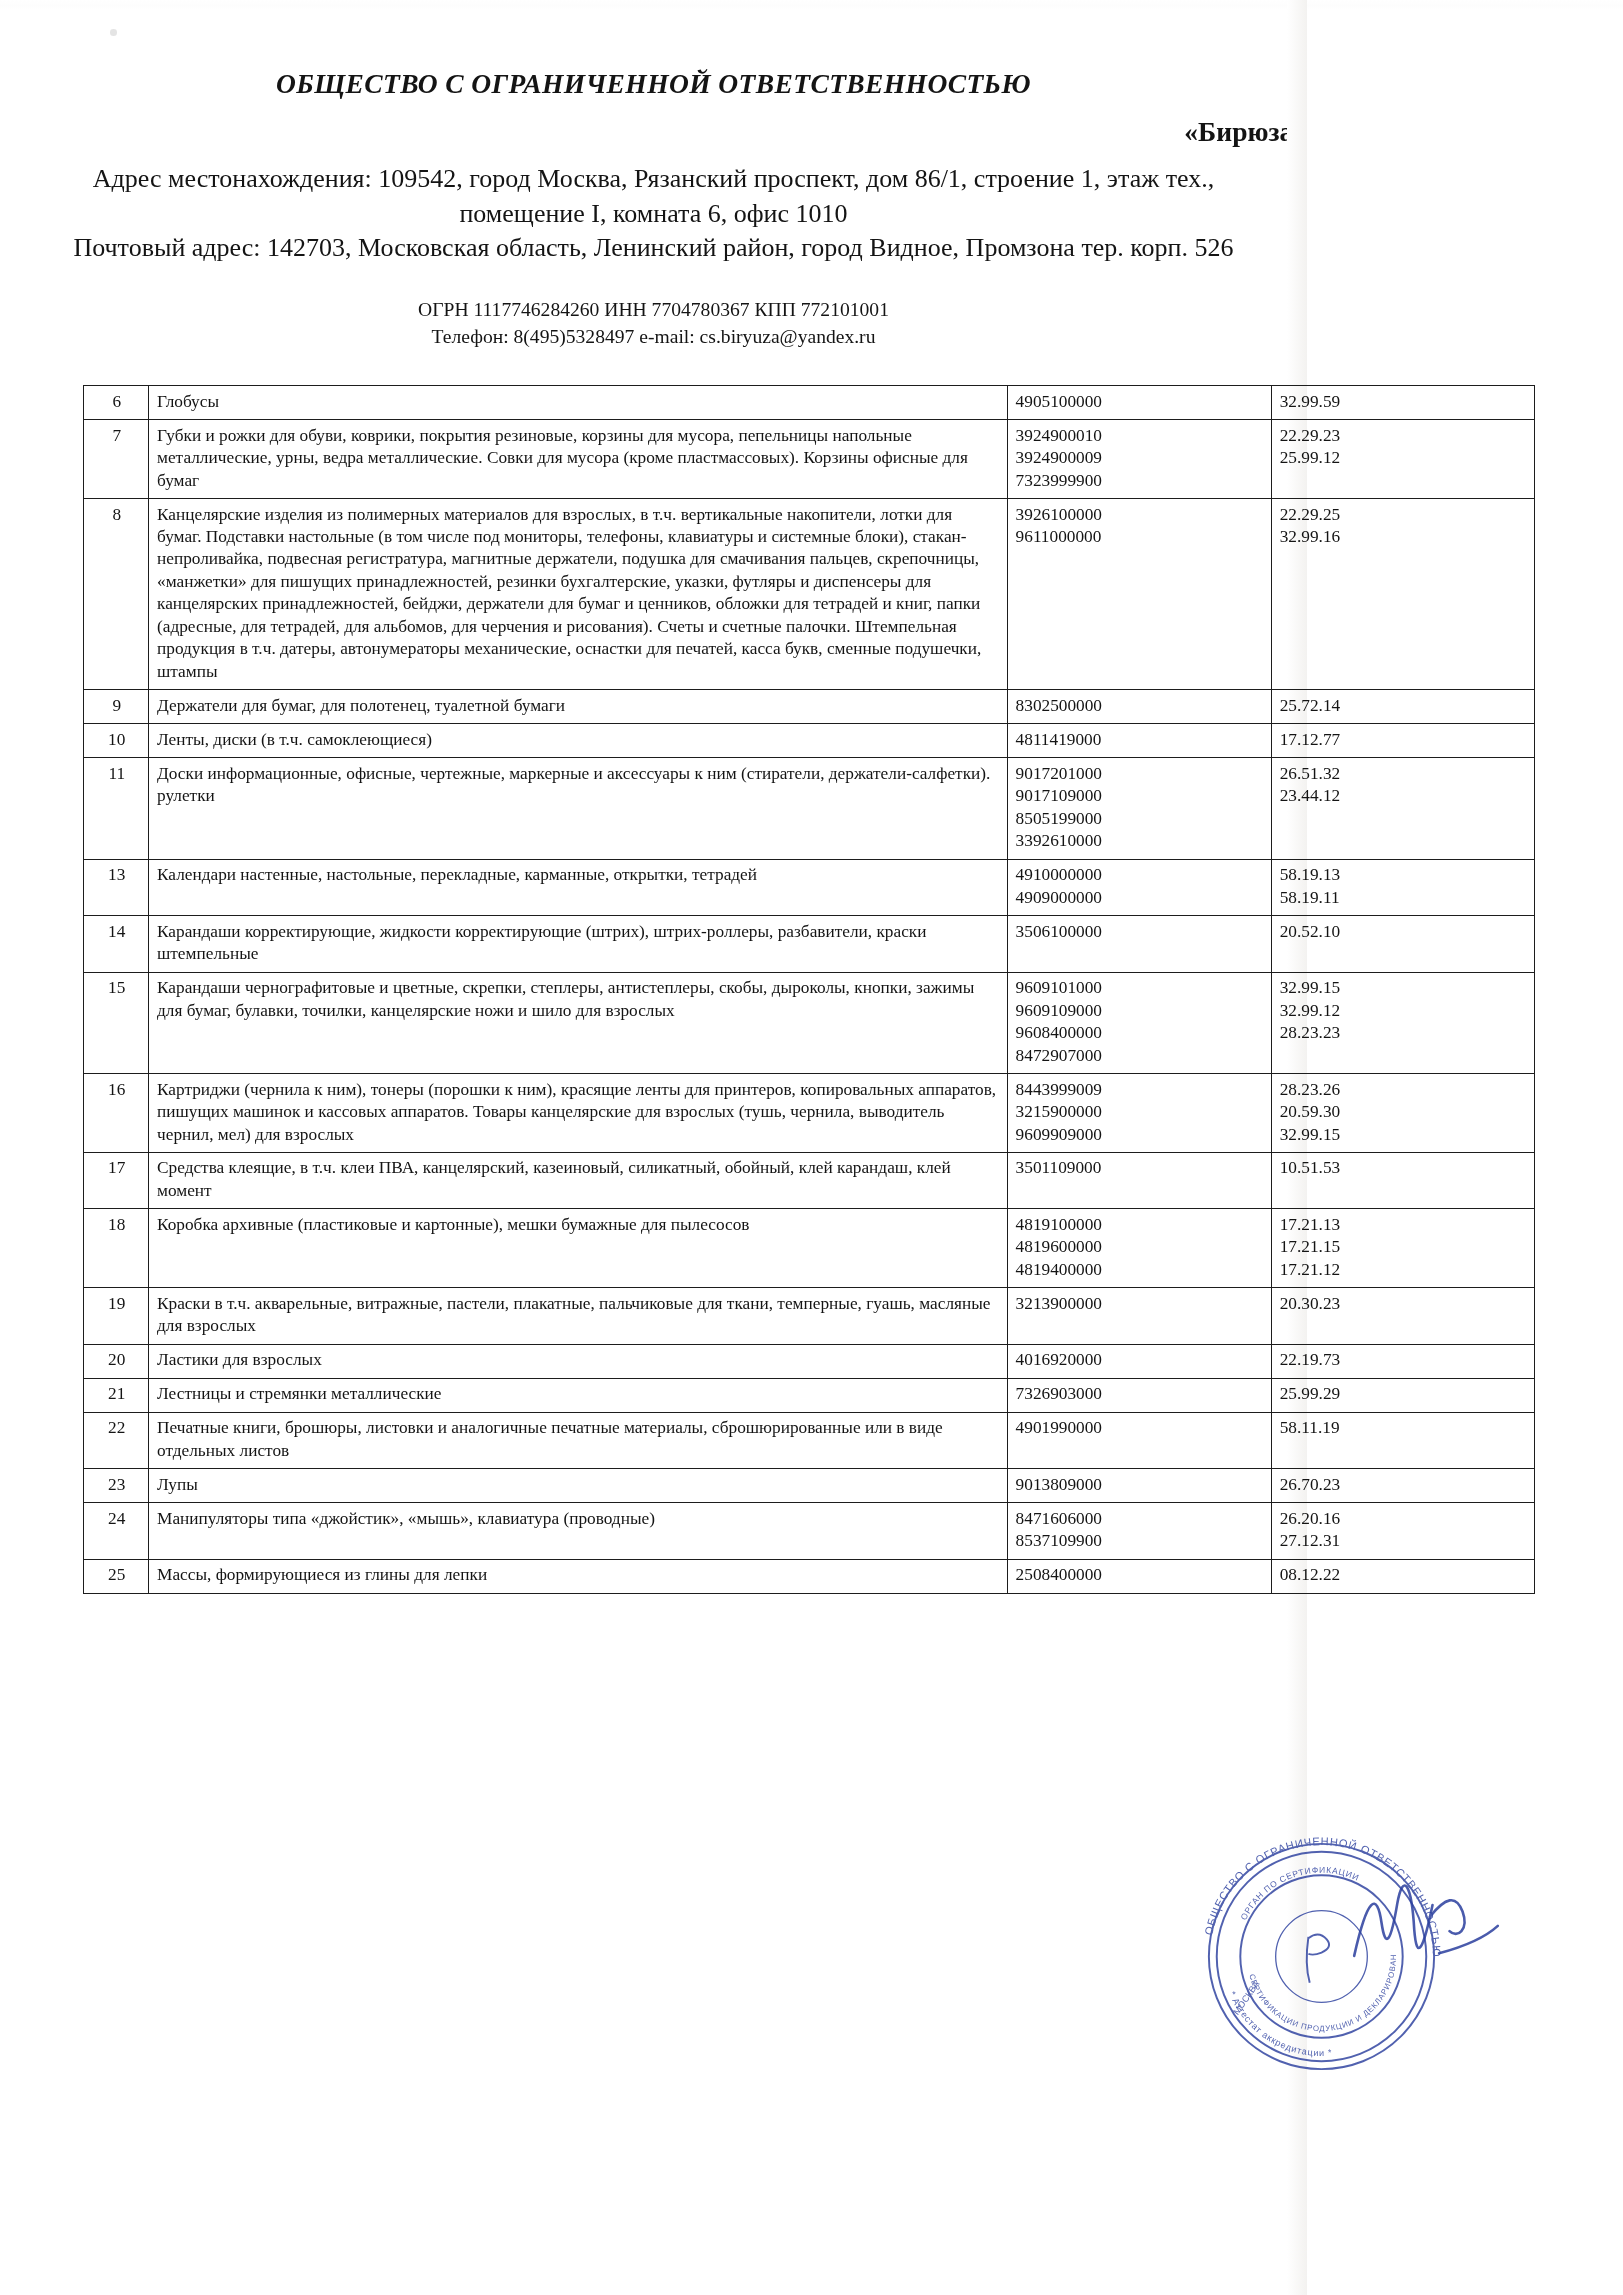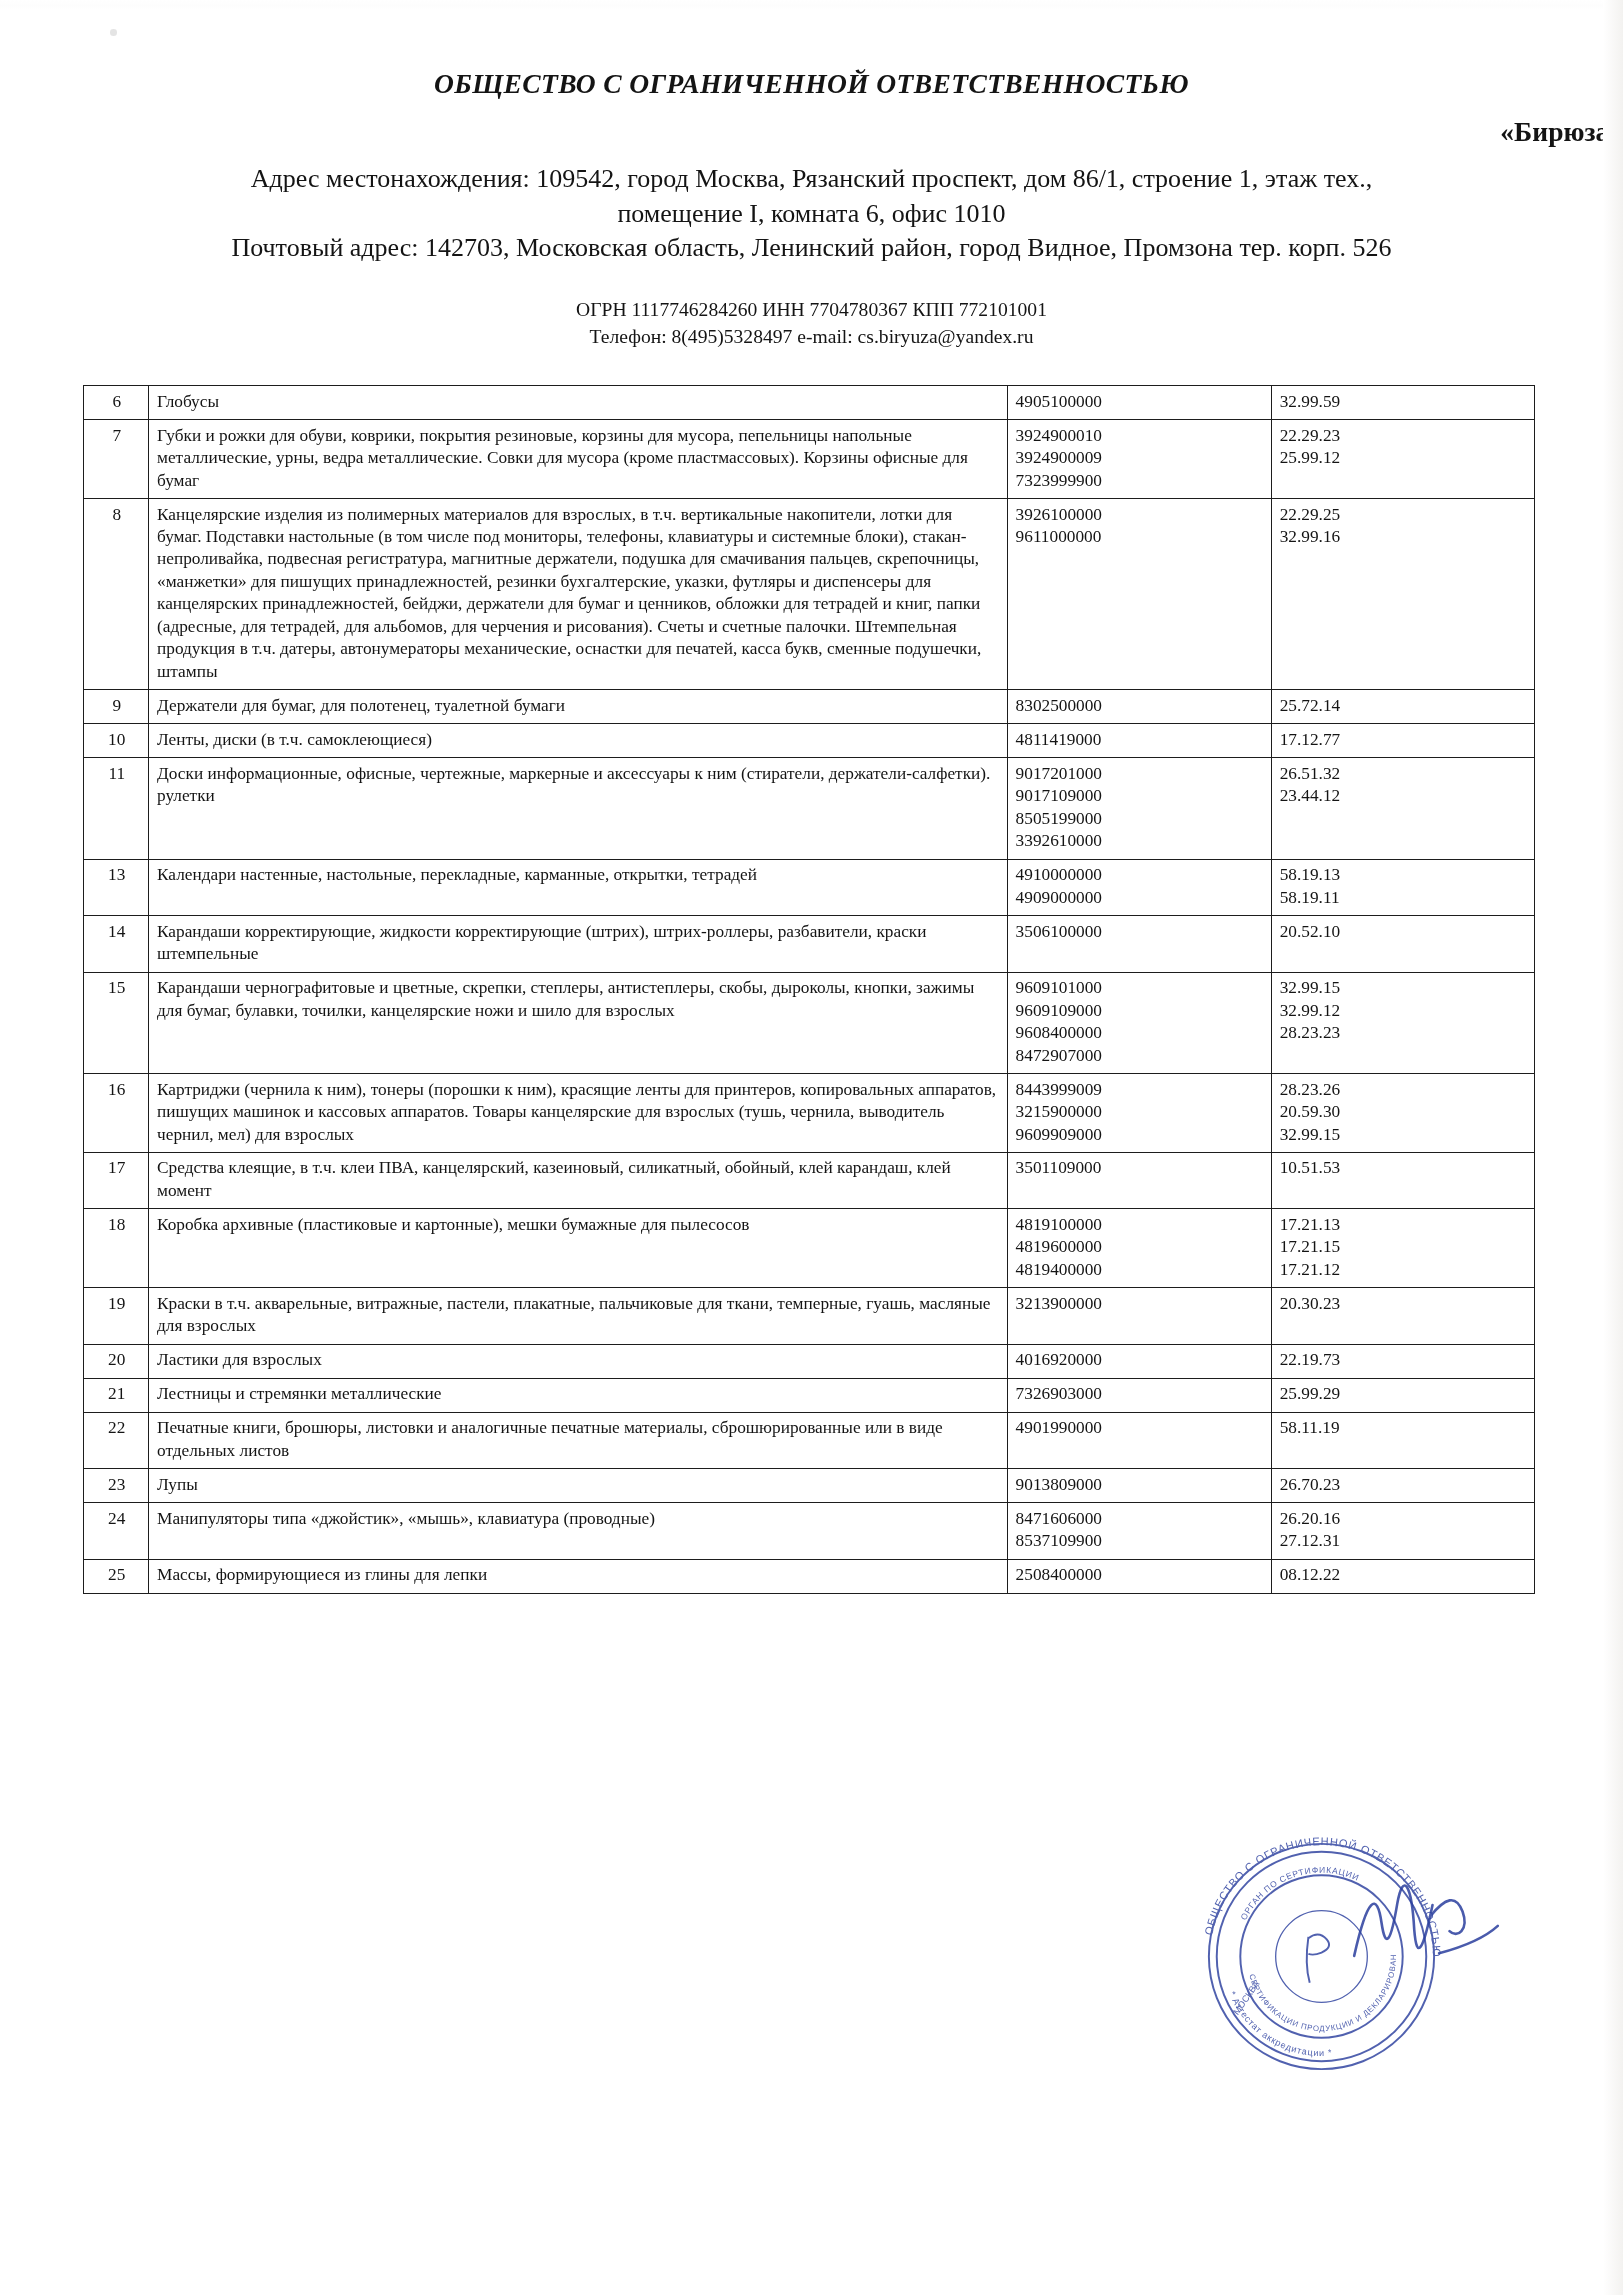--- a/index.html
+++ b/index.html
@@ -10,21 +10,21 @@
   body {
     width: 1623px;
     height: 2295px;
     font-family: "Liberation Serif", "DejaVu Serif", serif;
     color: #141414;
     position: relative;
     overflow: hidden;
   }
   .page {
     position: relative;
-    width: 1623px;
+    width: 1307px;
     height: 2295px;
     box-sizing: border-box;
     padding: 0;
   }
   
   .scan-edge-top {
     position: absolute;
     left: 0; top: 0;
     width: 1623px; height: 9.2px;
     background: linear-gradient(to bottom, #ffffff 0%, #fdfdfd 60%, #ffffff 100%);

